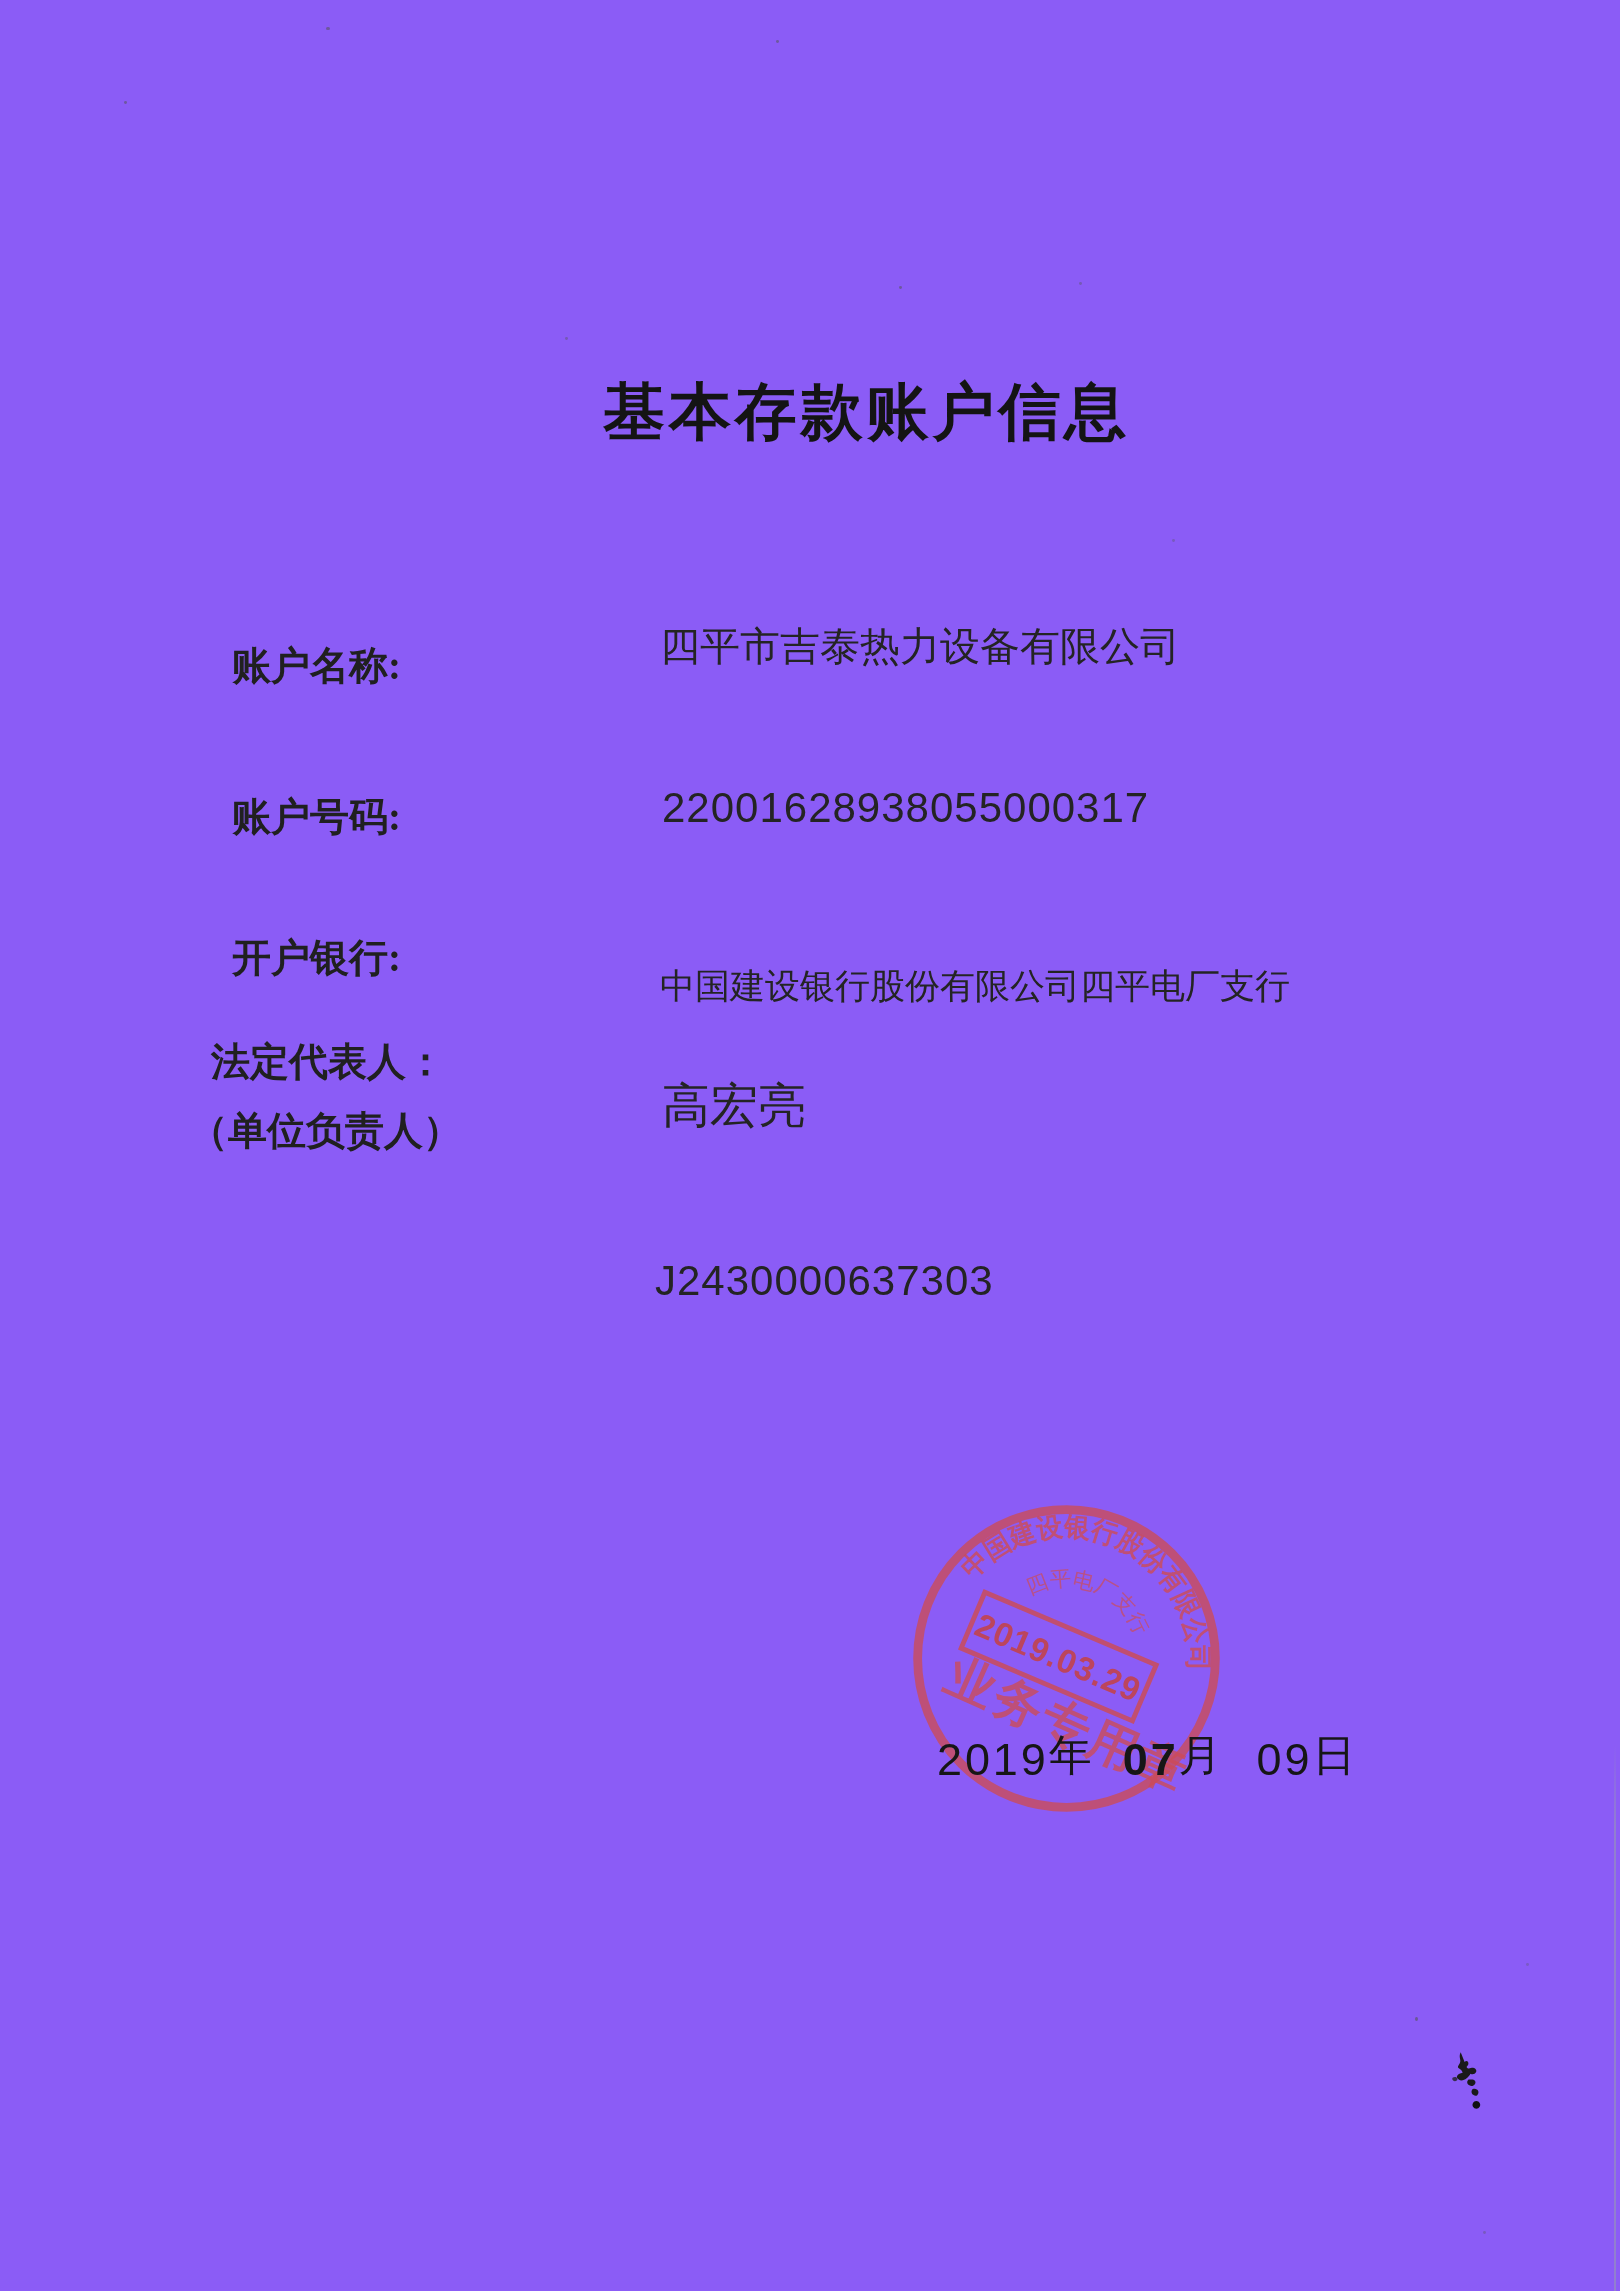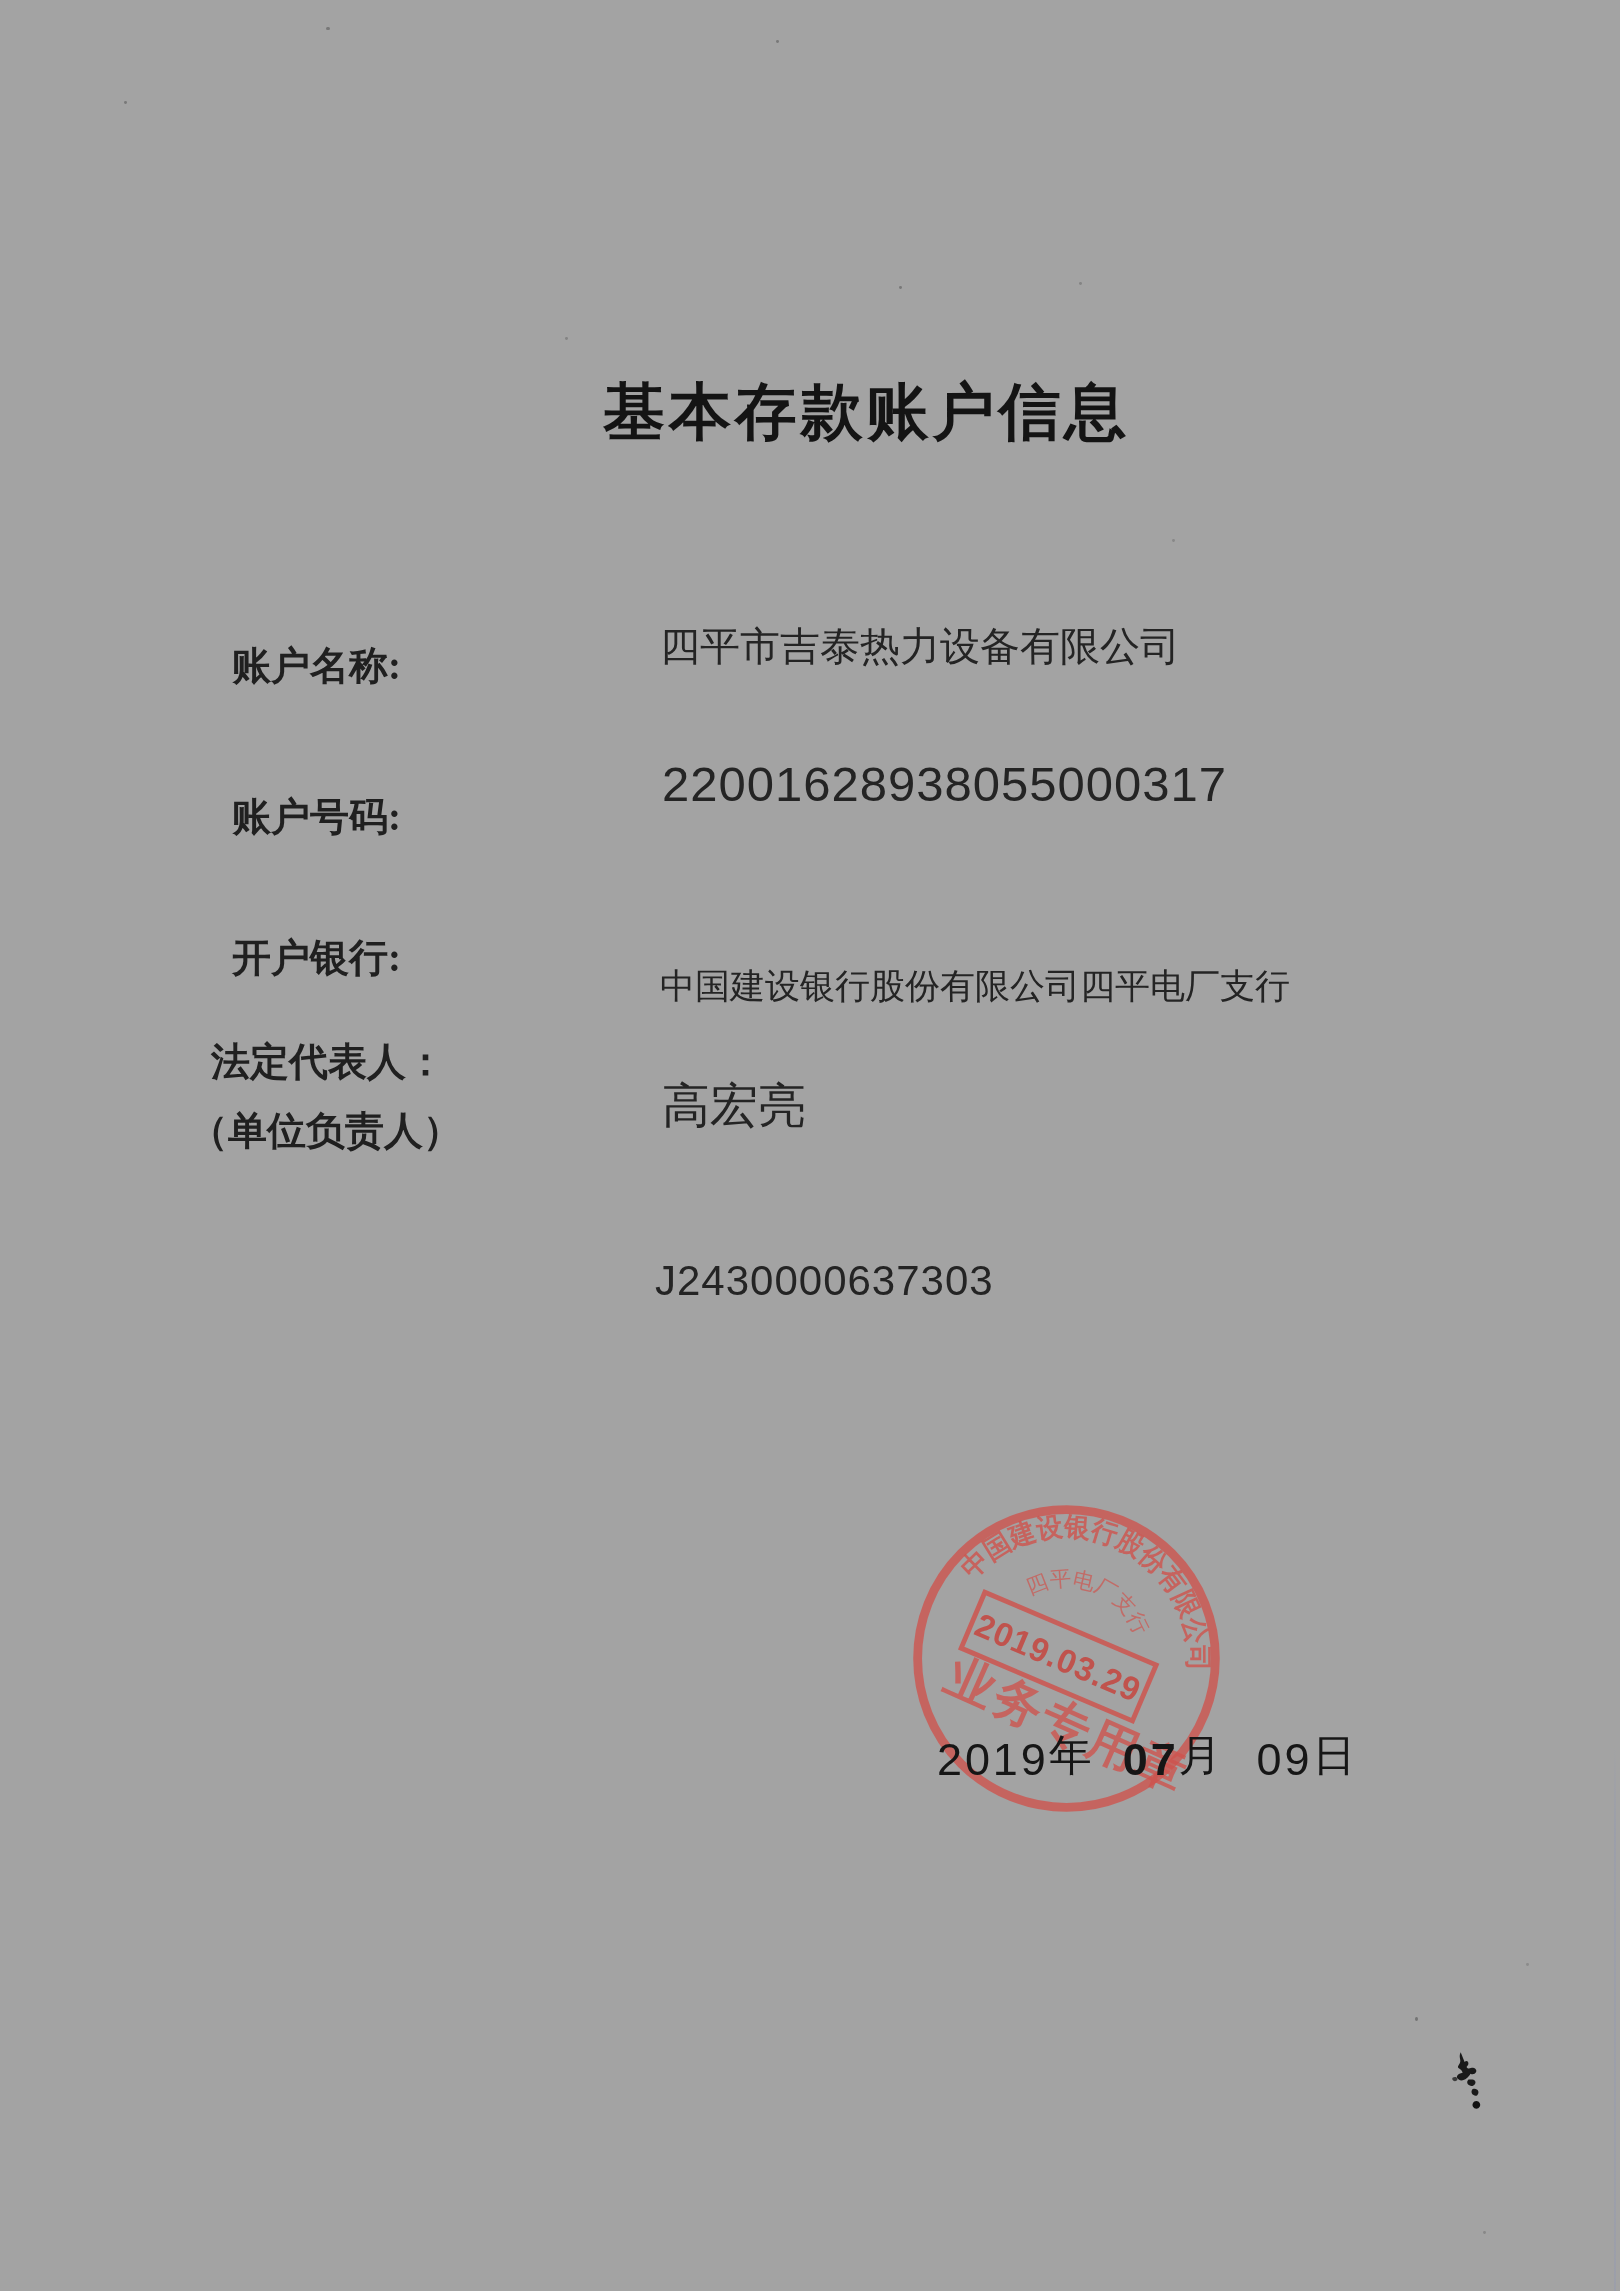--- a/index.html
+++ b/index.html
@@ -1,19 +1,19 @@
 <!DOCTYPE html>
 <html><head>
 <meta charset="utf-8">
 <style>
   html,body{margin:0;padding:0;background:#ffffff;}
   .page{
     position:relative;
     width:1620px;height:2292px;
-    background:#a3a3a3;
+    background:#8b5cf6;
     overflow:hidden;
     font-family:"Liberation Serif", serif;
     color:#1c1c1c;
   }
   .doc-title{
     position:absolute;left:603px;top:370px;
     font-size:62px;font-weight:700;letter-spacing:3.9px;
     color:#141414;
     font-family:"Liberation Serif", serif;
     white-space:nowrap;
@@ -30,21 +30,21 @@
     color:#242424;white-space:nowrap;
     font-family:"Liberation Serif", serif;
   }
   .mono-num{
     font-family:"Liberation Sans", sans-serif;
     font-weight:400;letter-spacing:1px;
   }
   .lbl-r1{left:232px;top:625px;margin-top:14px;}
   .val-r1{left:660px;top:619px;font-size:40px;}
   .lbl-r2{left:232px;top:790px;}
-  .val-r2{left:662px;top:756px;font-size:49px;text-align:right;}
+  .val-r2{left:662px;top:784px;font-size:42px;text-align:right;}
   .lbl-r3{left:232px;top:931px;}
   .val-r3{left:660px;top:963px;font-size:35px;}
   .lbl-r4a{left:211px;top:1035px;}
   .lbl-r4b{left:189px;top:1104px;}
   .val-r4{left:662px;top:1074px;font-size:48px;}
   .lbl-r5{left:212px;top:1251px;font-size:44px;font-weight:700;}
   .val-r5{left:655px;top:1257px;font-size:42px;}
 
   .issue-date{
     position:absolute;left:937px;top:1727px;z-index:6;

